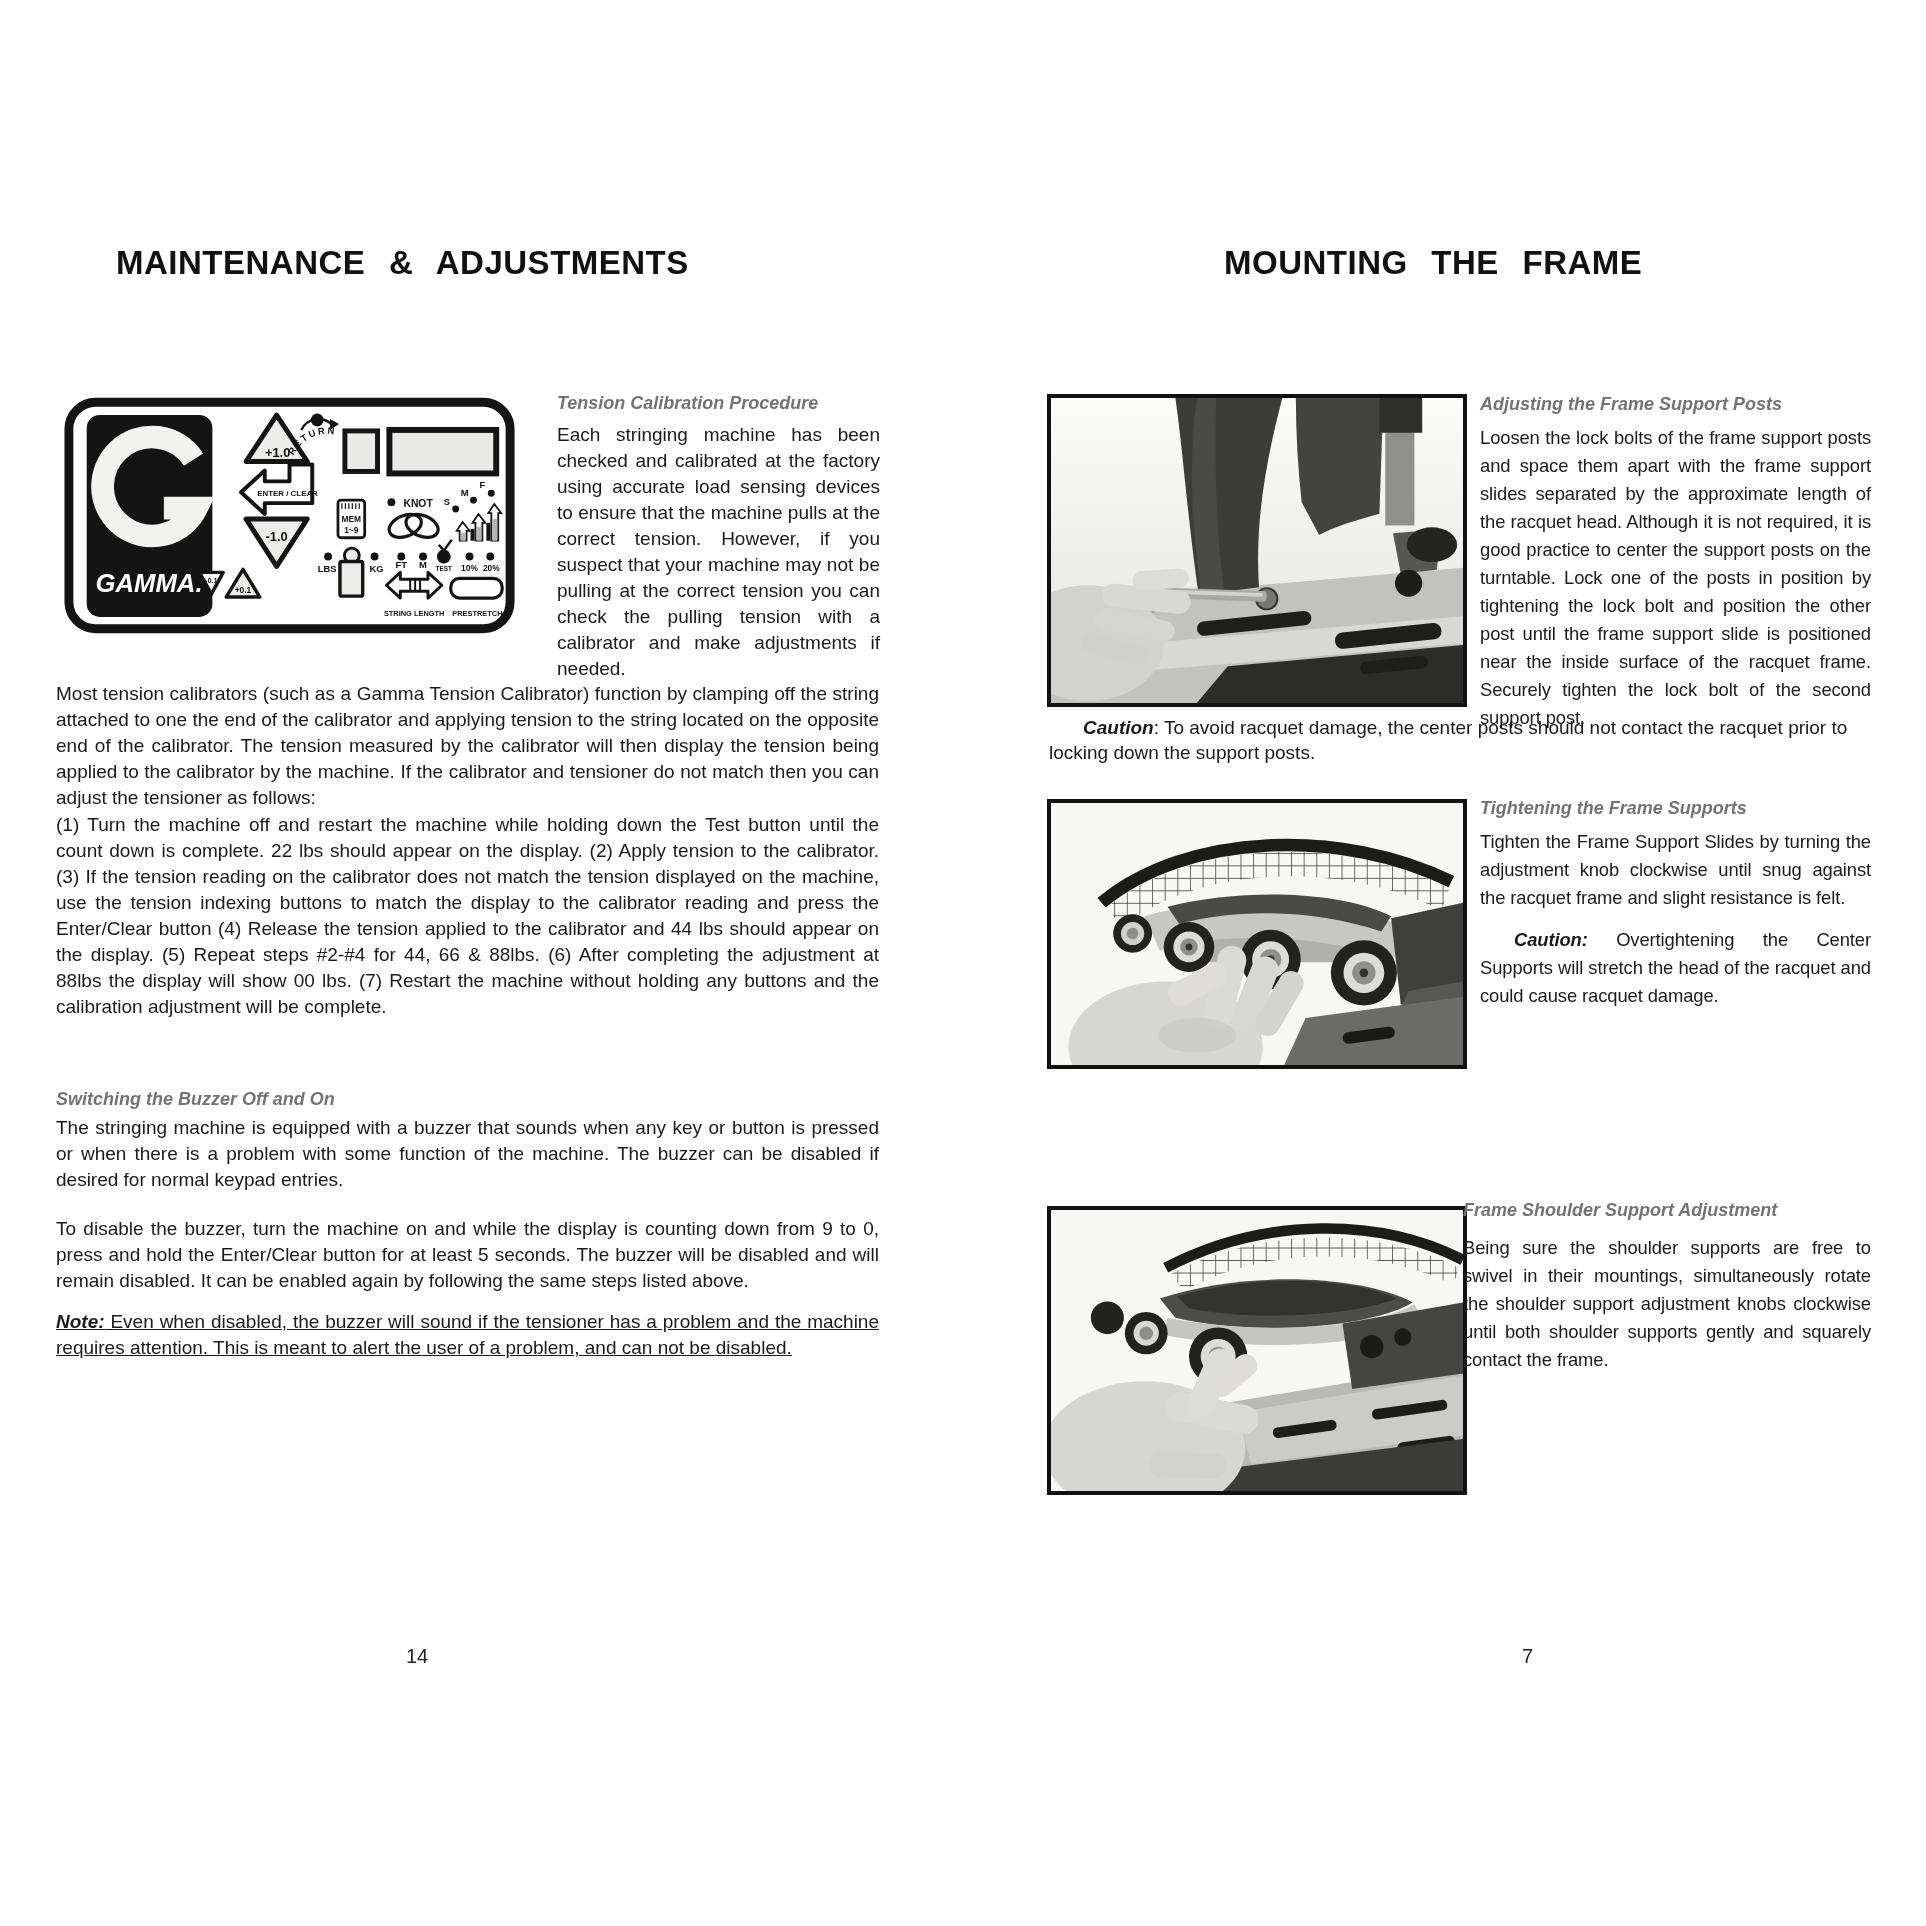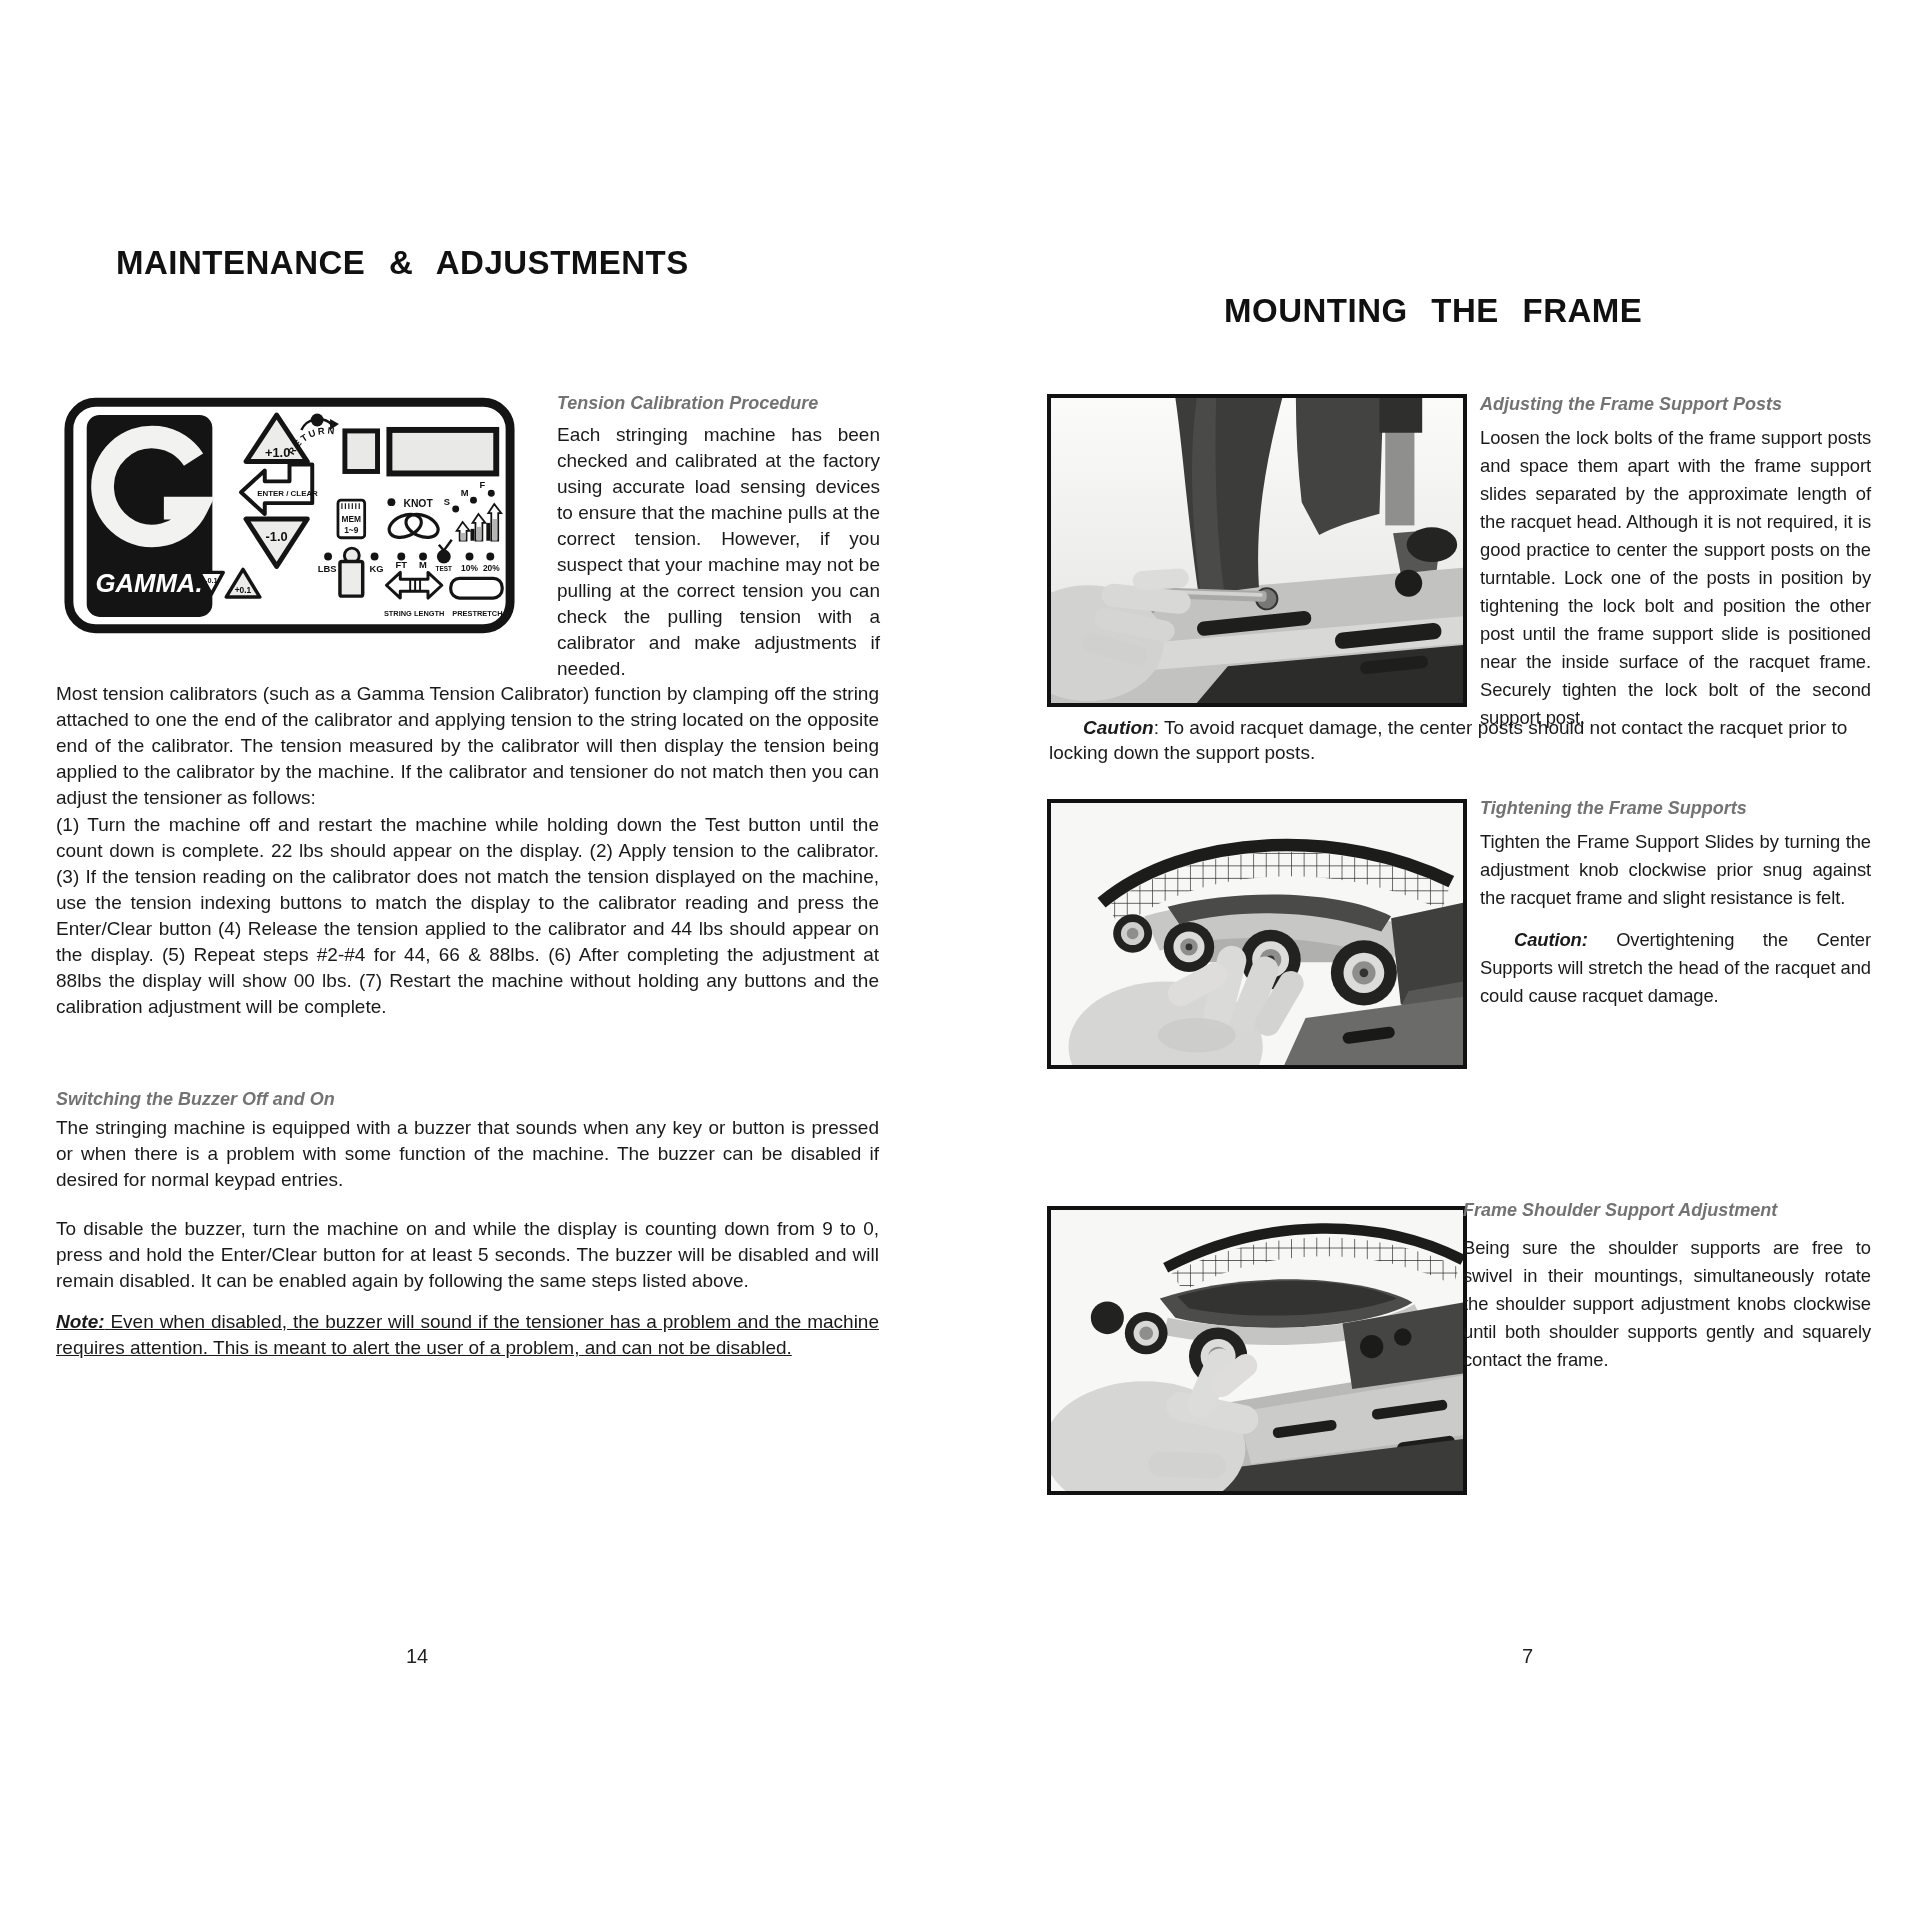--- a/index.html
+++ b/index.html
@@ -144,21 +144,21 @@
   <div class="abs body-text" style="left:56px;top:1216px;width:823px;">To disable the buzzer, turn the machine on and while the display is counting down from 9 to 0, press and hold the Enter/Clear button for at least 5 seconds.  The buzzer will be disabled and will remain disabled. It can be enabled again by following the same steps listed above.</div>
   <div class="abs body-text" style="left:56px;top:1309px;width:823px;text-decoration:underline;">
     <span class="note-lbl">Note:</span><span> Even when disabled, the buzzer will sound if the tensioner has a problem and the machine requires attention. This is meant to alert the user of a problem, and can not be disabled.</span>
   </div>
 
   <div class="abs pagenum" style="left:406px;top:1620px;">14</div>
 </div>
 
 <div class="abs" style="left:963px;top:0;width:963px;height:1927px;">
 
-  <div class="abs title" style="left:261px;top:244px;margin-top:48px;">MOUNTING  THE  FRAME</div>
+  <div class="abs title" style="left:261px;top:244px;">MOUNTING  THE  FRAME</div>
 
   <div class="abs photo" style="left:84px;top:394px;width:420px;height:313px;">
     <svg viewBox="0 0 424 316" preserveAspectRatio="none">
       <defs>
         <linearGradient id="bg1" x1="0" y1="0" x2="0" y2="1">
           <stop offset="0" stop-color="#fbfbfa"></stop>
             <stop offset="1" stop-color="#e2e2e0"></stop>
         </linearGradient>
       </defs>
       <rect x="0" y="0" width="424" height="316" fill="url(#bg1)"></rect>
@@ -248,21 +248,21 @@
         <rect x="164" y="148" width="30" height="88" rx="15" fill="#dadad8" transform="rotate(14 179 192)"></rect>
         <rect x="196" y="158" width="28" height="82" rx="14" fill="#d7d7d5" transform="rotate(22 210 199)"></rect>
         <rect x="222" y="172" width="26" height="74" rx="13" fill="#d3d3d1" transform="rotate(30 235 209)"></rect>
         <rect x="118" y="176" width="66" height="26" rx="13" fill="#dedddc" transform="rotate(-28 151 189)"></rect>
         <ellipse cx="150" cy="242" rx="40" ry="18" fill="#c6c6c4" opacity="0.6"></ellipse>
       </g>
     </svg>
   </div>
 
   <div class="abs h" style="left:517px;top:798px;width:391px;">Tightening the Frame Supports</div>
-  <div class="abs rcol" style="left:517px;top:828px;width:391px;">Tighten the Frame Support Slides by turning the adjustment knob clockwise prior snug against the racquet frame and slight resistance is felt.</div>
+  <div class="abs rcol" style="left:517px;top:828px;width:391px;">Tighten the Frame Support Slides by turning the adjustment knob clockwise until snug against the racquet frame and slight resistance is felt.</div>
   <div class="abs rcol" style="left:517px;top:926px;width:391px;">
     <span class="cap-lbl">Caution:</span><span> Overtightening the Center Supports will stretch the head of the racquet and could cause racquet damage.</span>
   </div>
 
   <div class="abs photo" style="left:84px;top:1206px;width:420px;height:289px;">
     <svg viewBox="0 0 424 292" preserveAspectRatio="none">
       <rect x="0" y="0" width="424" height="292" fill="#f7f7f5"></rect>
       <g>
         <path d="M124 66 C222 16 336 18 420 60 L414 78 C334 38 226 36 136 84 Z" fill="url(#strg)"></path>
         <path d="M118 60 C220 6 340 8 424 52" stroke="#1c1c1a" stroke-width="11" fill="none"></path>

